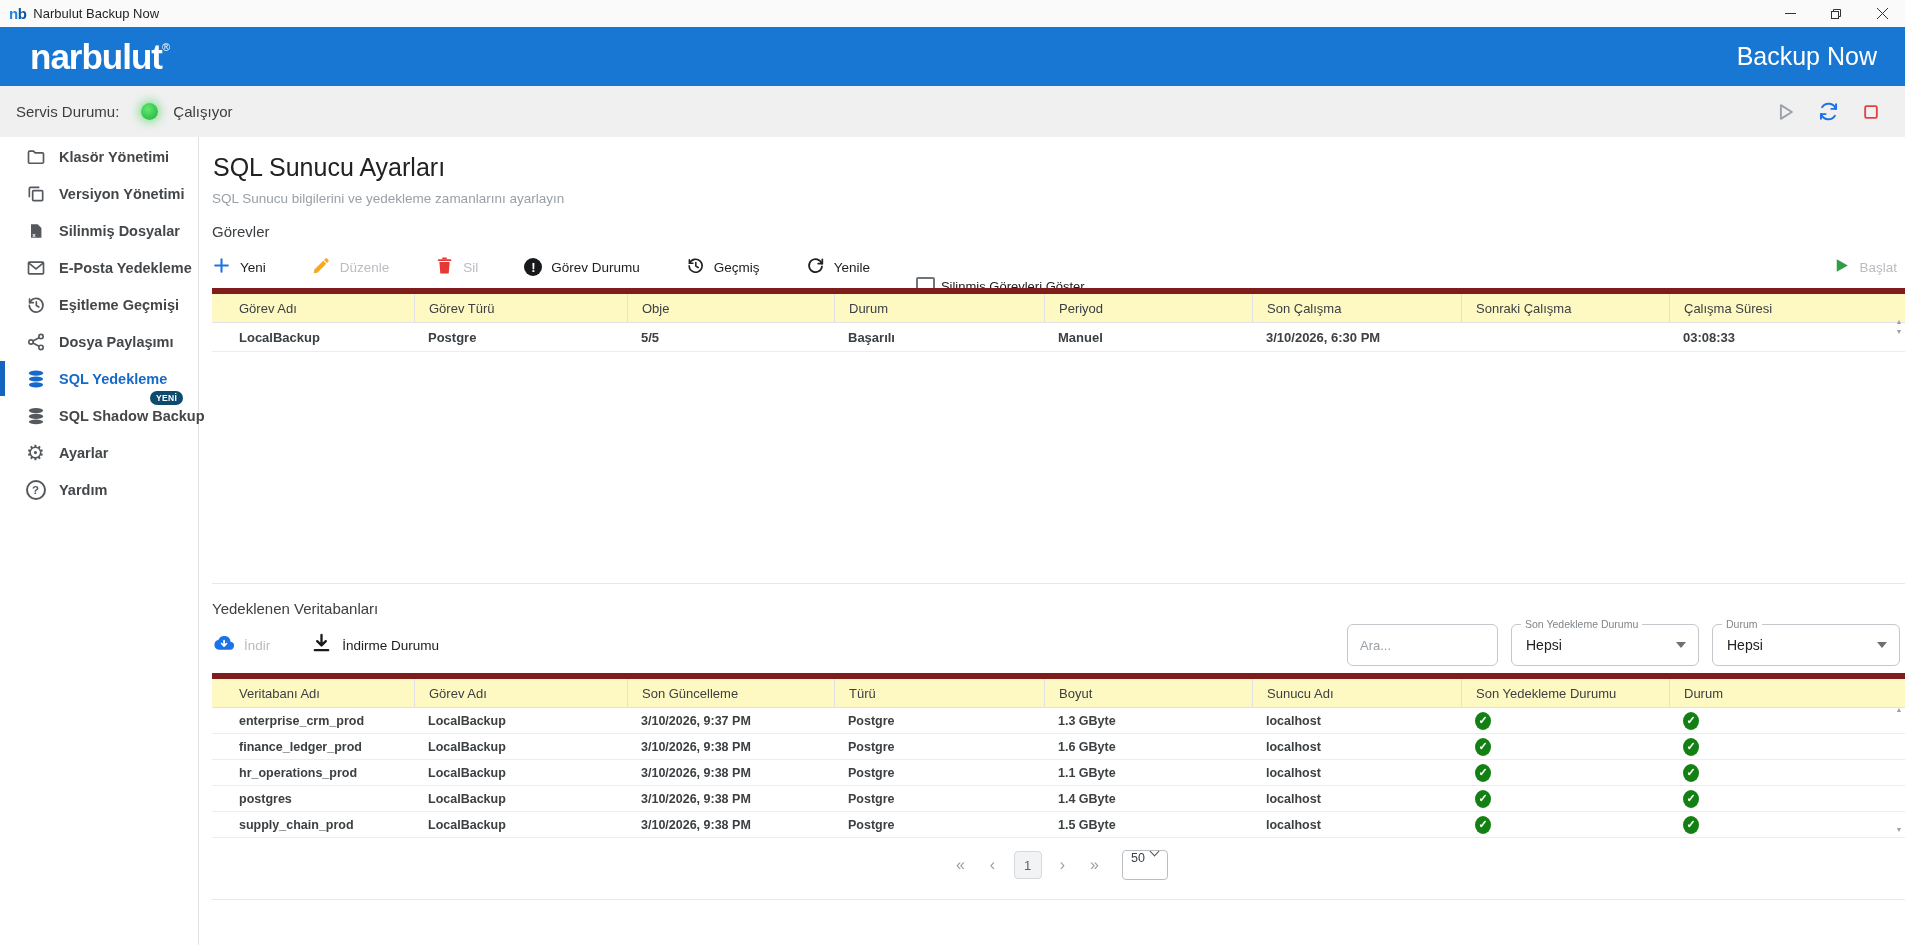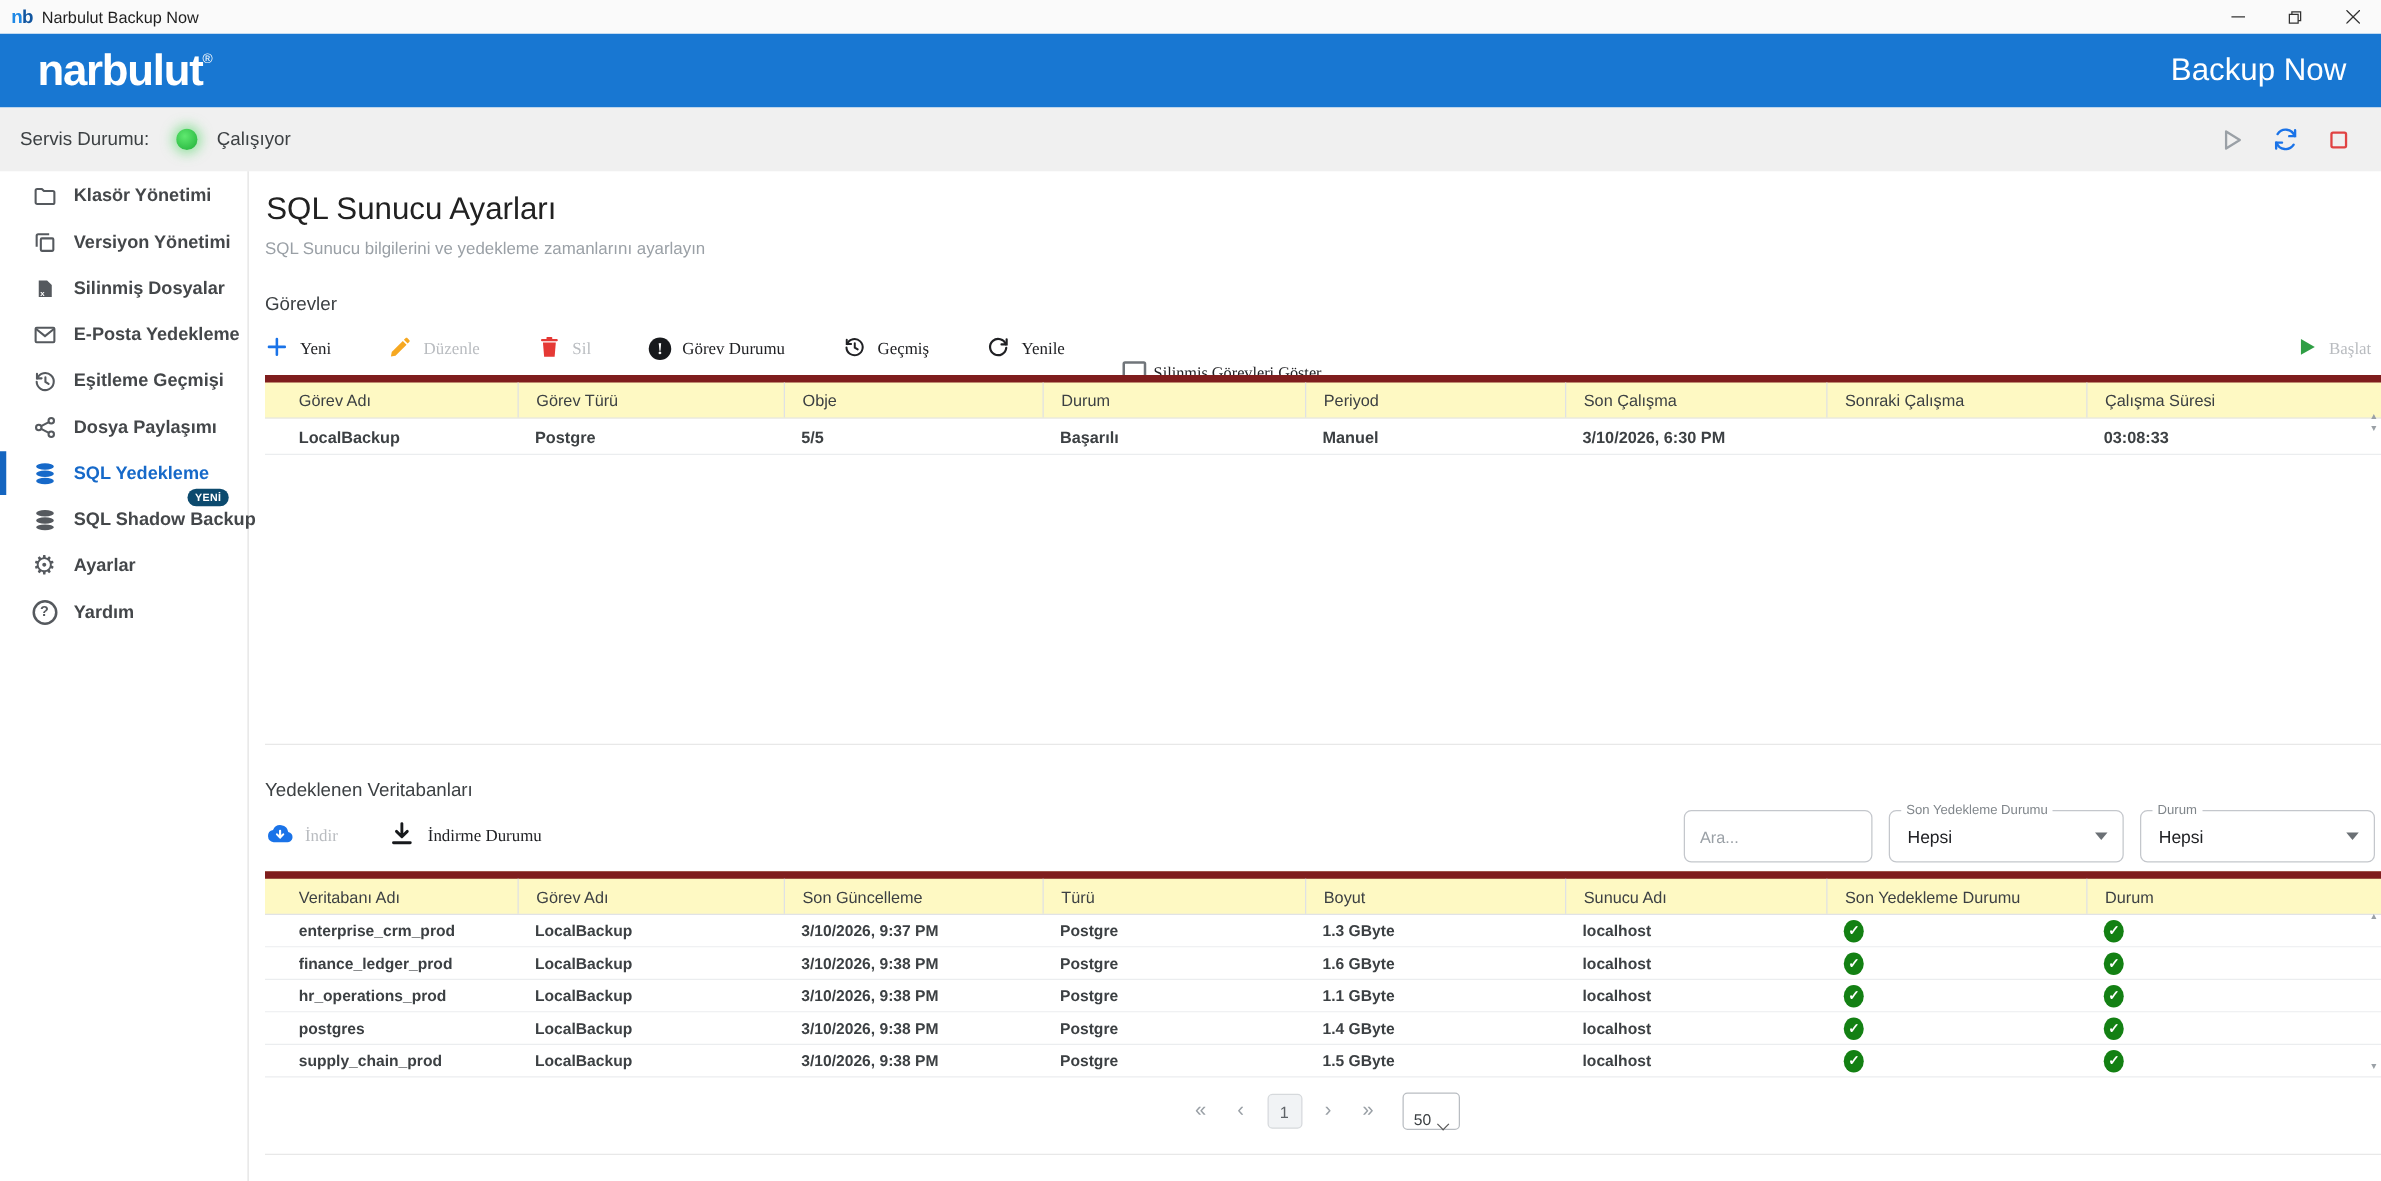--- a/index.html
+++ b/index.html
@@ -31,23 +31,23 @@
   .side-item.selected .side-label,.side-item.selected .side-icon{color:#1669c9;}
   .side-item.selected::before{content:"";position:absolute;left:0;top:1px;bottom:1px;width:5px;background:#1565c0;}
   .side-badge{position:absolute;top:-6px;left:150px;background:#0c4a6e;color:#fff;font-size:8.5px;font-weight:bold;
     padding:2px 6px;border-radius:8px;letter-spacing:.3px;}
   .uni-gear{font-size:21px;line-height:1;}
   .help-circle{width:16px;height:16px;border:2px solid currentColor;border-radius:50%;font-size:11.5px;font-weight:bold;
     display:flex;align-items:center;justify-content:center;}
   .content{flex:1;padding:10px 0 0 13px;box-sizing:border-box;position:relative;}
   .page-title{font-size:25px;font-weight:400;color:#212121;margin:4px 0 0 1px;line-height:32px;}
   .page-sub{font-size:13.5px;color:#9aa0a6;margin-top:8px;line-height:16px;}
-  .sec-heading{font-size:15px;color:#3c4043;margin-top:28px;line-height:18px;}
+  .sec-heading{font-size:15px;color:#3c4043;margin-top:16px;line-height:18px;}
   .toolbar{display:flex;align-items:center;margin-top:8px;height:36px;}
-  .tbtn{display:flex;align-items:center;gap:9px;margin-right:46px;font-size:13.5px;color:#202124;white-space:nowrap;font-family:Liberation Serif, serif;}
+  .tbtn{display:flex;align-items:center;gap:9px;margin-right:46px;font-size:13.5px;color:#202124;white-space:nowrap;}
   .tbtn svg{width:19px;height:19px;}
   .tbtn.disabled{color:#b9bcc0;}
   .excl{width:18px;height:18px;border-radius:50%;background:#17191c;color:#fff;font-weight:bold;font-size:13px;
     display:flex;align-items:center;justify-content:center;}
   .cbx{width:15px;height:15px;border:2px solid #70757a;border-radius:2px;background:#fff;flex:none;}
   .tb-right{margin-left:auto;margin-right:8px;}
   .tb-right.tbtn{margin-right:8px;gap:8px;}
   
   .dgrid{position:relative;margin-top:3px;}
   .tasks-wrap{height:296px;border-bottom:1px solid #e8e8e8;box-sizing:border-box;}
@@ -78,21 +78,21 @@
   .select-field{position:relative;width:188px;height:42px;border:1px solid #c4c7cc;border-radius:6px;box-sizing:border-box;
     display:flex;align-items:center;justify-content:space-between;padding:0 12px 0 14px;background:#fff;}
   .select-field .flabel{position:absolute;top:-7px;left:9px;background:#fff;padding:0 4px;font-size:10.5px;color:#80868b;white-space:nowrap;}
   .select-field .fvalue{font-size:14px;color:#202124;}
   .caret{width:0;height:0;border-left:5px solid transparent;border-right:5px solid transparent;border-top:6px solid #6b7075;}
   
   .pager{display:flex;align-items:center;justify-content:center;gap:10px;margin-top:12px;height:30px;}
   .pg-nav{color:#9aa0a6;font-size:16px;width:22px;text-align:center;}
   .pg-num{width:26px;height:26px;background:#f1f3f5;border:1px solid #d6d9dc;border-radius:4px;color:#5f6368;
     font-size:13px;display:flex;align-items:center;justify-content:center;}
-  .pg-size{width:44px;height:28px;border:1px solid #b9bdc2;border-radius:4px;display:flex;align-items:flex-end;
+  .pg-size{width:44px;height:28px;border:1px solid #b9bdc2;border-radius:4px;display:flex;align-items:flex-start;
     justify-content:center;gap:6px;font-size:12.5px;color:#3c4043;margin-left:6px;background:#fff;}
   .chev{width:6px;height:6px;border-right:1.5px solid #555;border-bottom:1.5px solid #555;transform:rotate(45deg);margin-top:-3px;}
   .db-wrap{border-bottom:1px solid #e8e8e8;padding-bottom:19px;}
 </style>
 </head>
 <body>
 
 <div class="titlebar">
   <span class="nb-logo"><span class="n">n</span><span class="b">b</span></span>
   <span class="win-title">Narbulut Backup Now</span>

